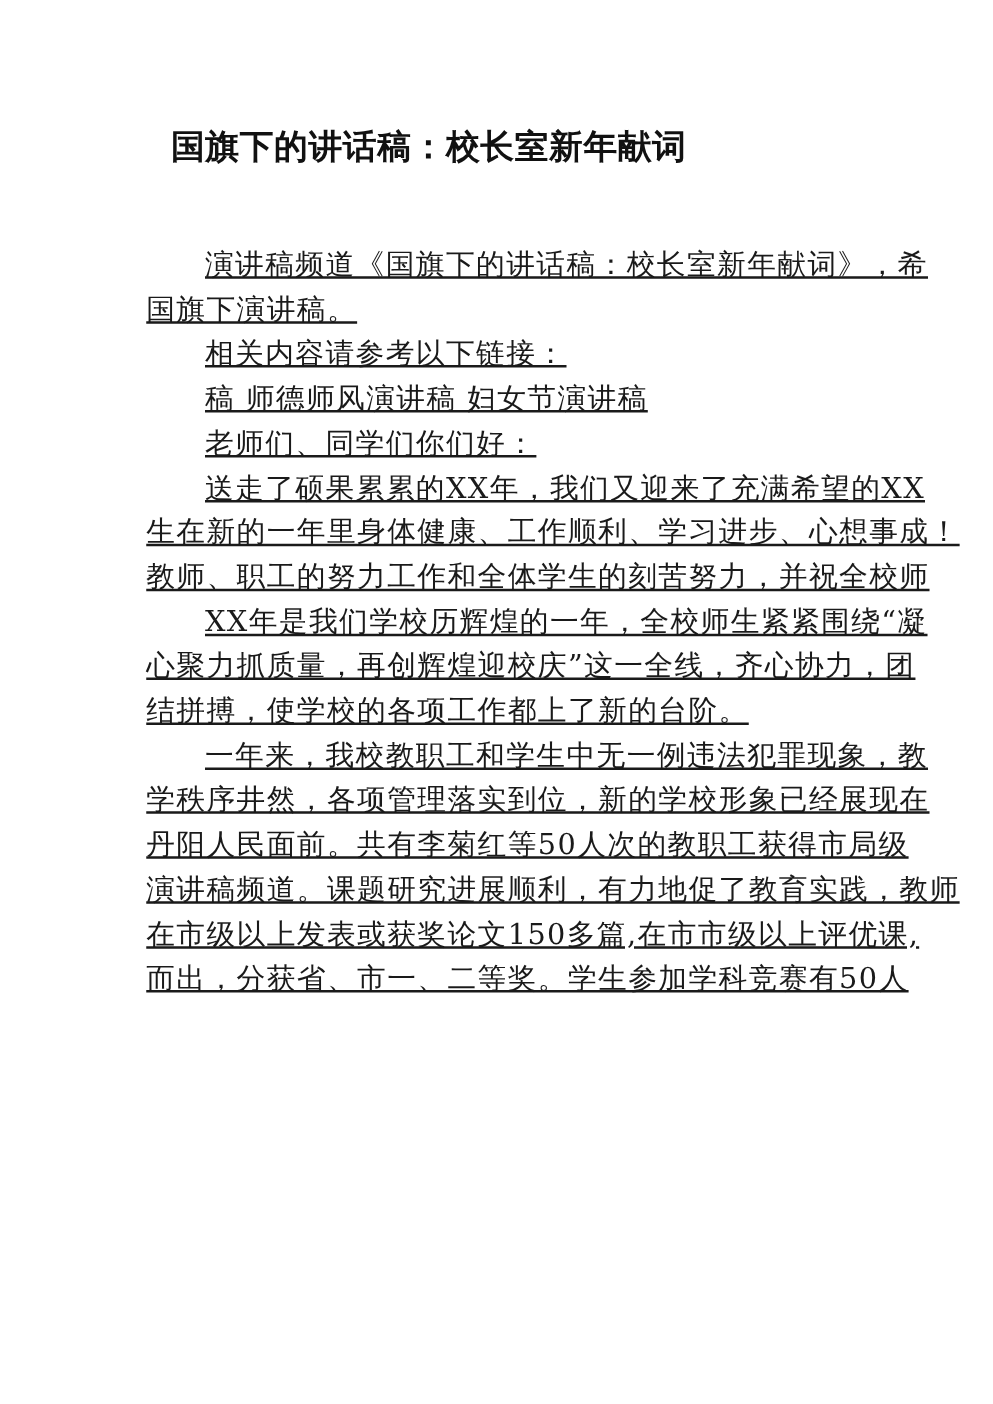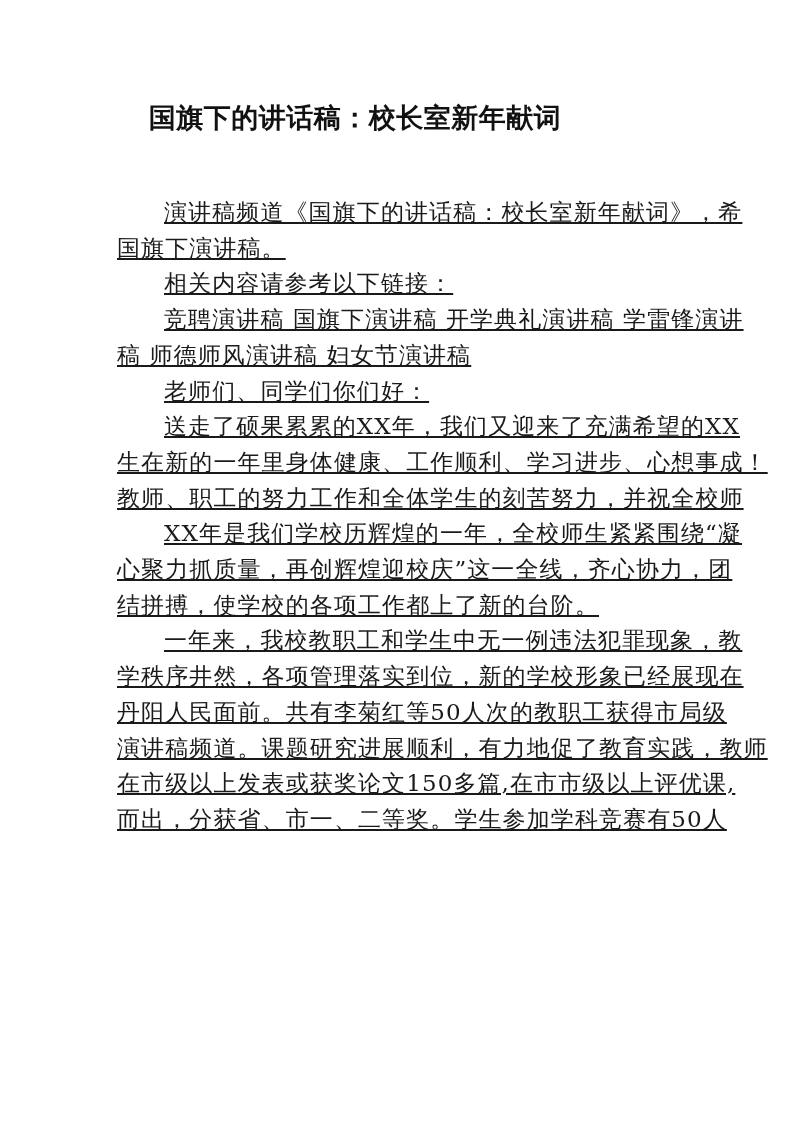--- a/index.html
+++ b/index.html
@@ -1,19 +1,19 @@
 <!DOCTYPE html>
 <html><head>
 <meta charset="utf-8">
 <style>
   html, body { margin: 0; padding: 0; background: #ffffff; }
   body { width: 794px; height: 1123px; position: relative; overflow: hidden; }
   .page { position: absolute; left: 0; top: 0; width: 794px; height: 1123px; background: #fff; }
   .title {
-    position: absolute; left: 12px; top: 100px; width: 686px; text-align: center;
+    position: absolute; left: 0; top: 100px; width: 686px; text-align: center;
     font-family: "DejaVu Sans", sans-serif; font-weight: bold;
     font-size: 27px; line-height: 36px; color: #111; letter-spacing: 0.5px;
   }
   .body {
     position: absolute; left: 117px; top: 195px; width: 558px;
     font-family: "DejaVu Serif", serif; font-size: 23px; line-height: 35.7px;
     color: #1a1a1a; letter-spacing: 1.1px; text-decoration: underline;
   }
   .body p { margin: 0; text-indent: 47px; text-align: justify; }
   .body .line { display: block; white-space: nowrap; }
@@ -26,21 +26,20 @@
 
   <div class="body">
     <p>
       <span class="line">演讲稿频道《国旗下的讲话稿：校长室新年献词》，希</span>
       <span class="line" style="text-indent:0">国旗下演讲稿。</span>
     </p>
     <p>
       <span class="line">相关内容请参考以下链接：</span>
     </p>
     <p>
-      <span class="line">竞聘演讲稿 国旗下演讲稿 开学典礼演讲稿 学雷锋演讲</span>
       <span class="line">稿 师德师风演讲稿 妇女节演讲稿</span>
     </p>
     <p>
       <span class="line">老师们、同学们你们好：</span>
     </p>
     <p>
       <span class="line">送走了硕果累累的XX年，我们又迎来了充满希望的XX</span>
       <span class="line">生在新的一年里身体健康、工作顺利、学习进步、心想事成！</span>
       <span class="line">教师、职工的努力工作和全体学生的刻苦努力，并祝全校师</span>
     </p>

